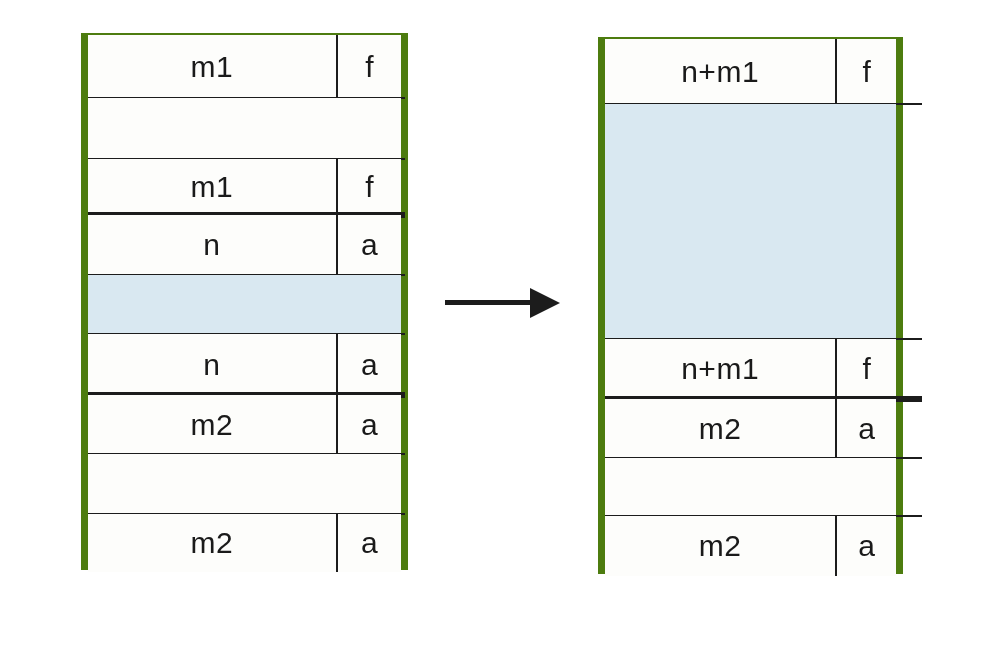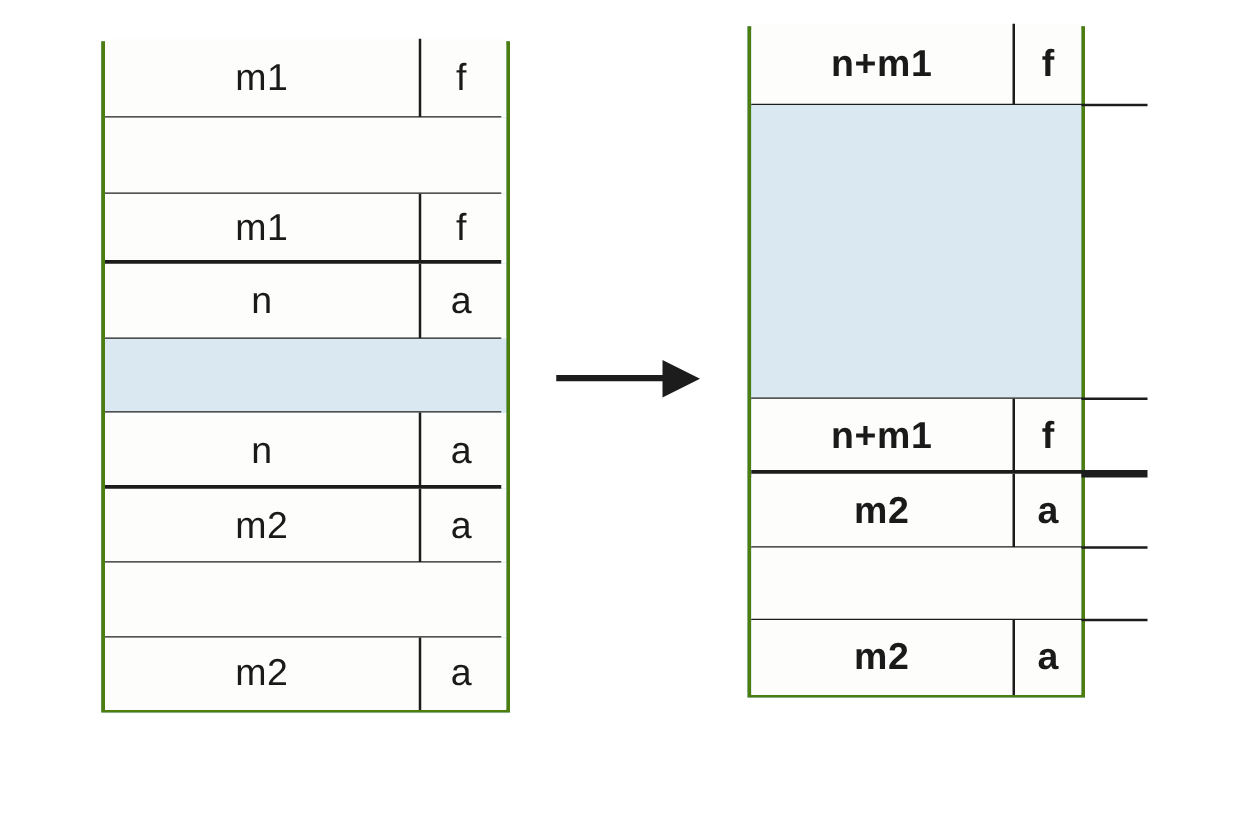--- a/index.html
+++ b/index.html
@@ -21,22 +21,22 @@
     position: absolute;
     inset: 0;
     width: 1004px;
     height: 666px;
   }
 
   
   .memtable {
     position: absolute;
     box-sizing: border-box;
-    background: #7dd3fc;
-    border: 3px solid #4d7c0f;
+    background: #7f1d1d;
+    border: 7px solid #4d7c0f;
   }
 
   .row {
     position: absolute;
     left: 0;
     right: 0;
     box-sizing: border-box;
     display: flex;
     align-items: center;
     background: #fdfdfb;
@@ -147,21 +147,21 @@
         <div class="cell-main" style="width: 251px;"></div>
         <div class="cell-flag" style="width: 66px;"></div>
       </div>
       <div class="hrule thin" style="left: 0px; width: 317px; top: 473px;"></div>
       <div class="row has-divider" style="top: 474px; height: 58px;">
         <div class="cell-main" style="width: 251px;">m2</div>
         <div class="cell-flag" style="width: 66px;">a</div>
       </div>
     </div>
 
-  <div class="memtable" id="table-after" style="left:598px; top:21px; width:270px; height:537px;font-weight:bold;">
+  <div class="memtable" id="table-after" style="left:598px; top:37px; width:305px; height:537px;">
       <div class="row has-divider" style="top: -5px; height: 65px;">
         <div class="cell-main" style="width: 251px;">n+m1</div>
         <div class="cell-flag" style="width: 66px;">f</div>
       </div>
       <div class="hrule thin" style="left: 0px; width: 317px; top: 59px;"></div>
       <div class="row shaded" style="top: 60px; height: 235px;">
         <div class="cell-main" style="width: 251px;"></div>
         <div class="cell-flag" style="width: 66px;"></div>
       </div>
       <div class="hrule thin" style="left: 0px; width: 317px; top: 294px;"></div>

